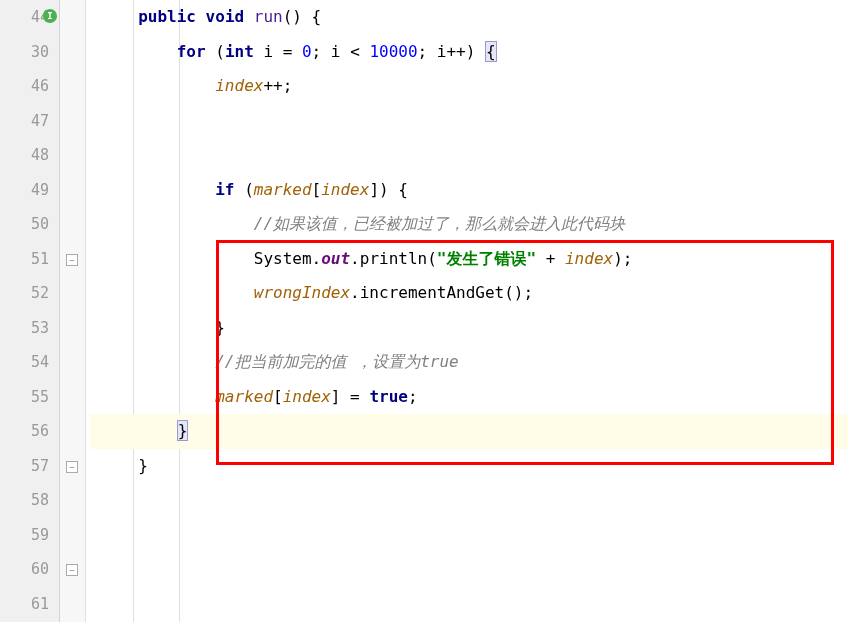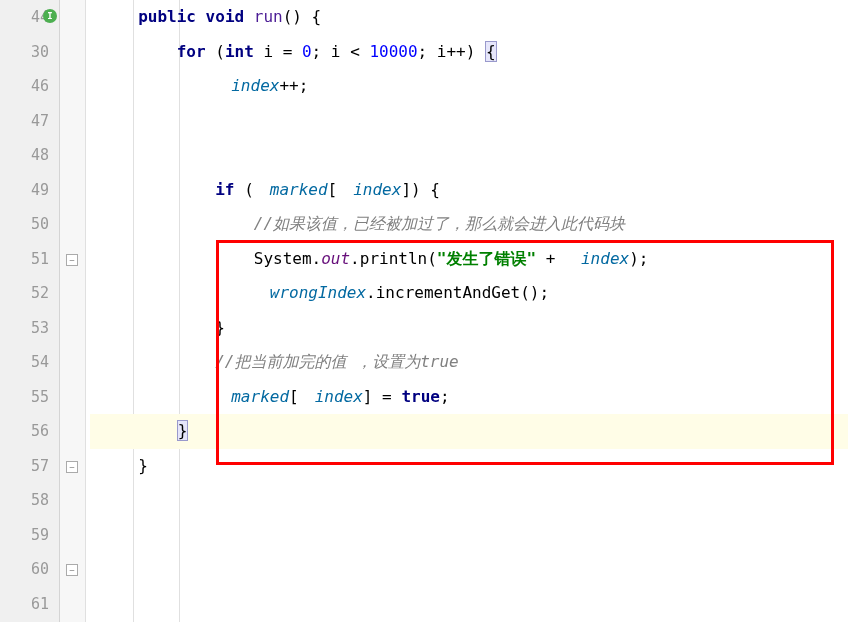--- a/index.html
+++ b/index.html
@@ -92,25 +92,25 @@
       height: 34.5px;
       line-height: 34.5px;
       white-space: pre;
       position: relative;
     }
     .highlight-line {
       background: #fffde7;
     }
     .kw { color: #000080; font-weight: bold; }
     .num { color: #0000ff; }
-    .ident { color: #0369a1; font-style: italic; margin-left: 16px; }
+    .ident { color: #a16207; font-style: italic; }
     .method { color: #4c1d95; }
     .str { color: #008000; font-weight: bold; }
     .comment { color: #808080; font-style: italic; }
-    .static-field { color: #660e7a; font-style: italic; font-weight: normal; }
+    .static-field { color: #660e7a; font-style: italic; font-weight: bold; }
     .brace-match { background: #e6e6fa; border: 1px solid #9999cc; }
     
     .red-box {
       position: absolute;
       border: 3px solid #ff0000;
       left: 130px;
       top: 240px;
       width: 618px;
       height: 225px;
       pointer-events: none;

